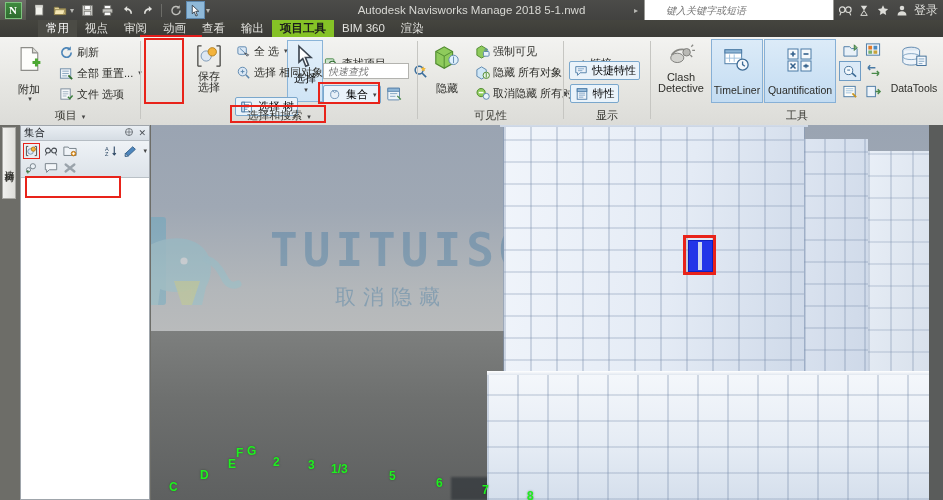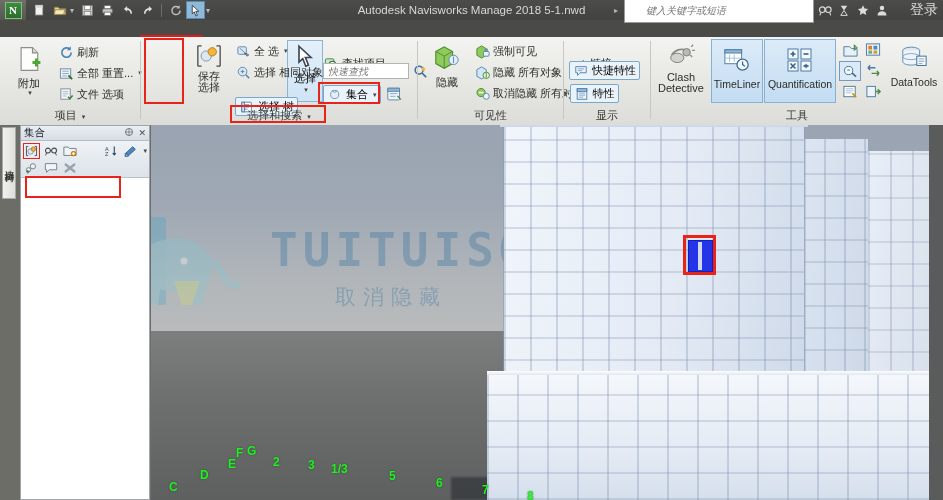--- a/index.html
+++ b/index.html
@@ -39,21 +39,21 @@
   .title-right{margin-left:auto;display:flex;align-items:center;gap:3px;padding-right:5px;}
   .search-box{
     width:190px;height:26px;background:#fff;border:1px solid #9a9a96;
     display:flex;align-items:center;padding:0 19px;box-sizing:border-box;
   }
   .search-box input{
     border:0;outline:0;width:100%;font-size:10px;font-style:italic;color:#777;
     font-family:"Liberation Sans",sans-serif;background:transparent;
   }
   .tb-ico{width:16px;height:16px;display:flex;align-items:center;justify-content:center;color:#dcdcd8;font-size:12px;}
-  .login-txt{color:#dcdcd8;font-size:14px;margin-left:17px;font-family:Liberation Mono, monospace;}
+  .login-txt{color:#dcdcd8;font-size:12px;margin-left:1px;font-family:Liberation Mono, monospace;}
   .caret-sm{color:#b8b8b4;font-size:8px;margin-right:3px;}
 
   
   .tabbar{
     position:absolute;left:0;top:20px;width:943px;height:17px;
     background:linear-gradient(180deg,#45453f 0%,#3b3b37 100%);
     display:flex;align-items:flex-end;
   }
   .tab-spacer{width:38px;}
   .tab{
@@ -77,21 +77,21 @@
   .gtitle{
     position:absolute;bottom:1px;left:0;right:0;height:17px;line-height:17px;
     text-align:center;color:#35352f;font-size:11px;
   }
   .gsep{position:absolute;top:4px;width:1px;height:78px;background:#c6c6c2;}
 
   .bigbtn{
     display:flex;flex-direction:column;align-items:center;justify-content:flex-start;
     width:46px;cursor:default;
   }
-  .bigbtn .bl{font-size:11px;color:#2c2c28;text-align:center;line-height:12px;margin-top:2px;}
+  .bigbtn .bl{font-size:11px;color:#2c2c28;text-align:center;line-height:12px;margin-top:8px;}
   .ico-lg{width:32px;height:32px;display:flex;align-items:center;justify-content:center;}
   .ico-sm{width:16px;height:16px;display:flex;align-items:center;justify-content:center;flex:0 0 16px;}
   .rowbtn{display:flex;align-items:center;gap:3px;height:20px;cursor:default;}
   .rowbtn .rl{font-size:11px;color:#2c2c28;white-space:nowrap;}
   .dd-arrow{color:#444;font-size:7px;margin-left:2px;}
   .minibox{border:1px solid #7aa7cc;background:#eaf3fa;border-radius:2px;padding:0 3px;height:17px;display:flex;align-items:center;gap:3px;}
   .qfind{
     width:86px;height:16px;border:1px solid #b3b3af;background:#fff;display:flex;align-items:center;
     padding:0 2px;box-sizing:border-box;
   }
@@ -317,20 +317,32 @@
       <div class="tb-ico">
         <svg width="14" height="13" viewBox="0 0 16 16">
             <circle cx="8" cy="5" r="2.8" fill="#dcdcd8"></circle>
             <path d="M2.5 14c0-3.2 2.5-5 5.5-5s5.5 1.8 5.5 5z" fill="#dcdcd8"></path>
           </svg>
       </div>
       <span class="login-txt">登录</span>
     </div>
   </div>
 
+  <div class="tabbar">
+    <div class="tab-spacer"></div>
+    <div class="tab sel">常用</div>
+    <div class="tab">视点</div>
+    <div class="tab">审阅</div>
+    <div class="tab">动画</div>
+    <div class="tab">查看</div>
+    <div class="tab">输出</div>
+    <div class="tab green">项目工具</div>
+    <div class="tab">BIM 360</div>
+    <div class="tab">渲染</div>
+  </div>
   <div class="tab-underline"></div>
 
   <div class="ribbon">
 
     <div class="rgroup" style="left:0;width:140px;">
       <div class="gbody">
         <div class="bigbtn" style="position:absolute;left:6px;top:6px;">
           <div class="ico-lg">
             <svg width="28" height="28" viewBox="0 0 32 32">
                 <path d="M7 3h13l6 6v20H7z" fill="#fdfdfb" stroke="#8d8d89" stroke-width="1.3"></path>

